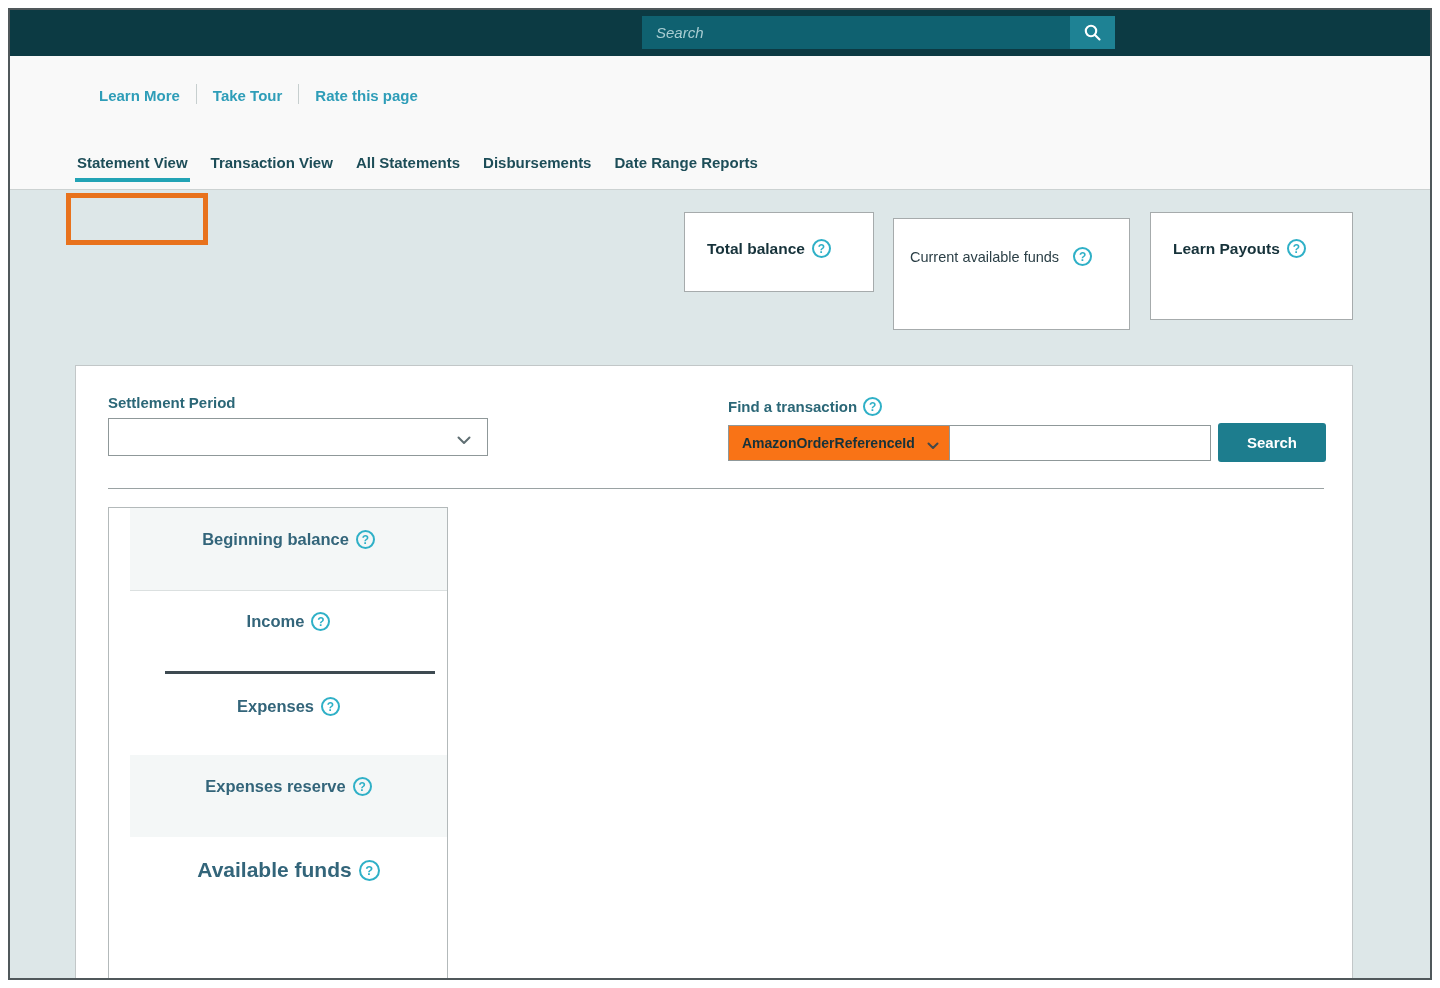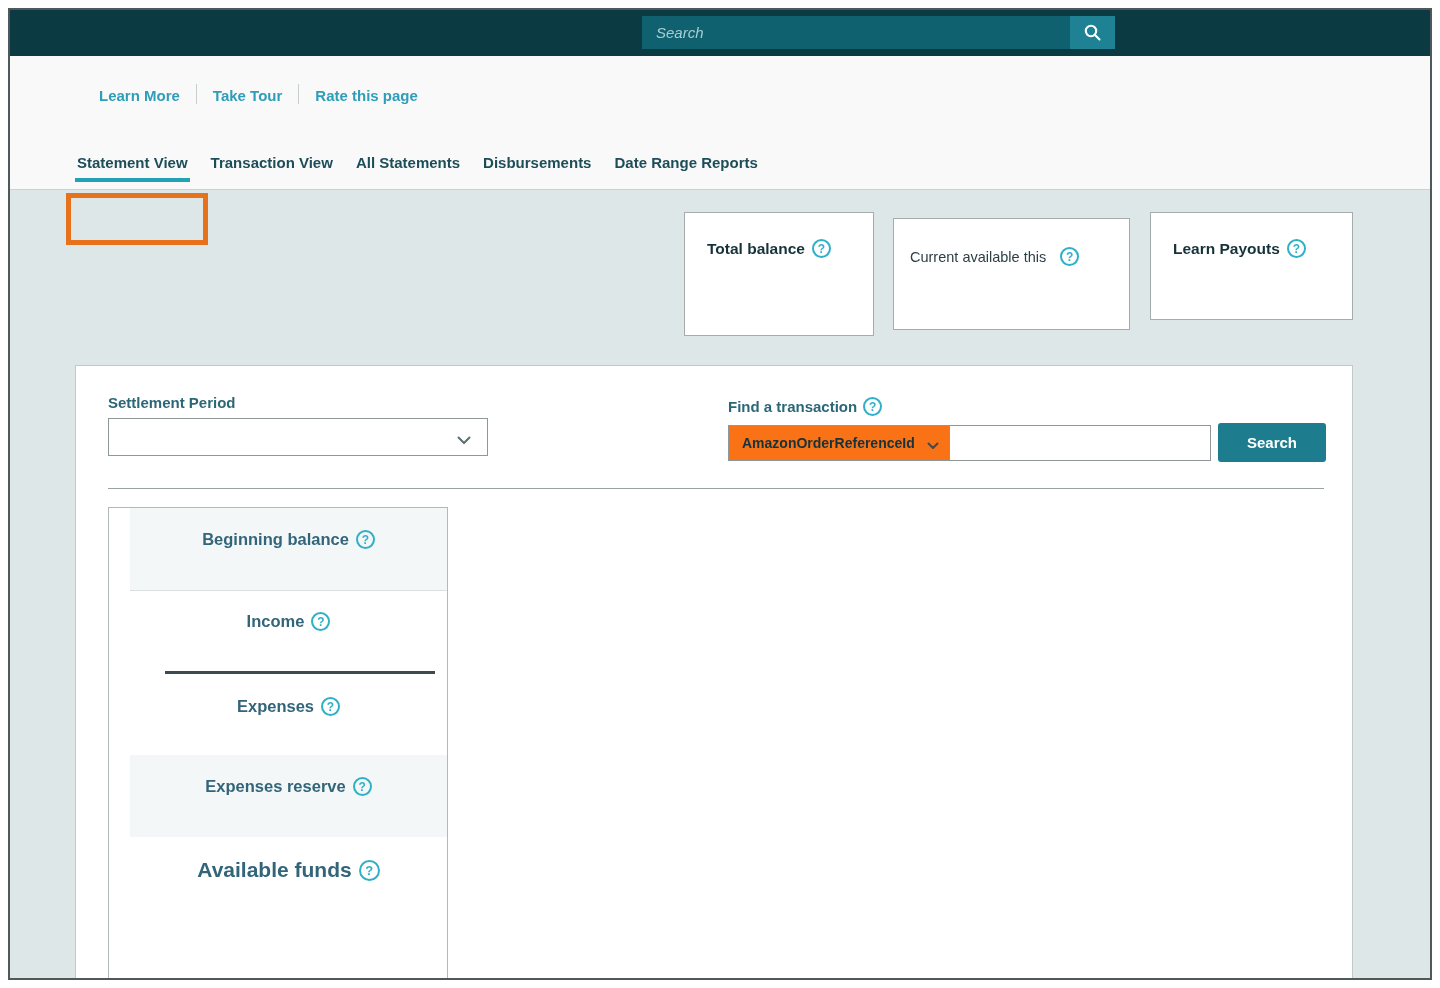--- a/index.html
+++ b/index.html
@@ -126,21 +126,21 @@
   .content{
     position:relative;
     height:788px;
     background:var(--content-bg);
   }
   .card{
     position:absolute;
     background:#ffffff;
     border:1px solid #a6abac;
   }
-  .card-1{left:674px; top:22px; width:190px; height:124px;}
+  .card-1{left:674px; top:22px; width:190px; height:80px;}
   .card-2{left:883px; top:28px; width:237px; height:112px;}
   .card-3{left:1140px; top:22px; width:203px; height:108px;}
   .card-label-row{
     display:flex; align-items:center;
     padding:26px 0 0 22px;
   }
   .card-2 .card-label-row{padding-top:28px; padding-left:16px;}
   .card-title{
     font-size:15.5px;
     font-weight:700;
@@ -325,21 +325,21 @@
 
     <div class="card card-1">
       <div class="card-label-row">
         <span class="card-title">Total balance</span>
         <span class="help-icon">?</span>
       </div>
     </div>
 
     <div class="card card-2">
       <div class="card-label-row">
-        <span class="card-title regular">Current available this</span>
+        <span class="card-title regular">Current available funds</span>
         <span class="help-icon" style="margin-left:14px;">?</span>
       </div>
     </div>
 
     <div class="card card-3">
       <div class="card-label-row">
         <span class="card-title">Learn Payouts</span>
         <span class="help-icon">?</span>
       </div>
     </div>

